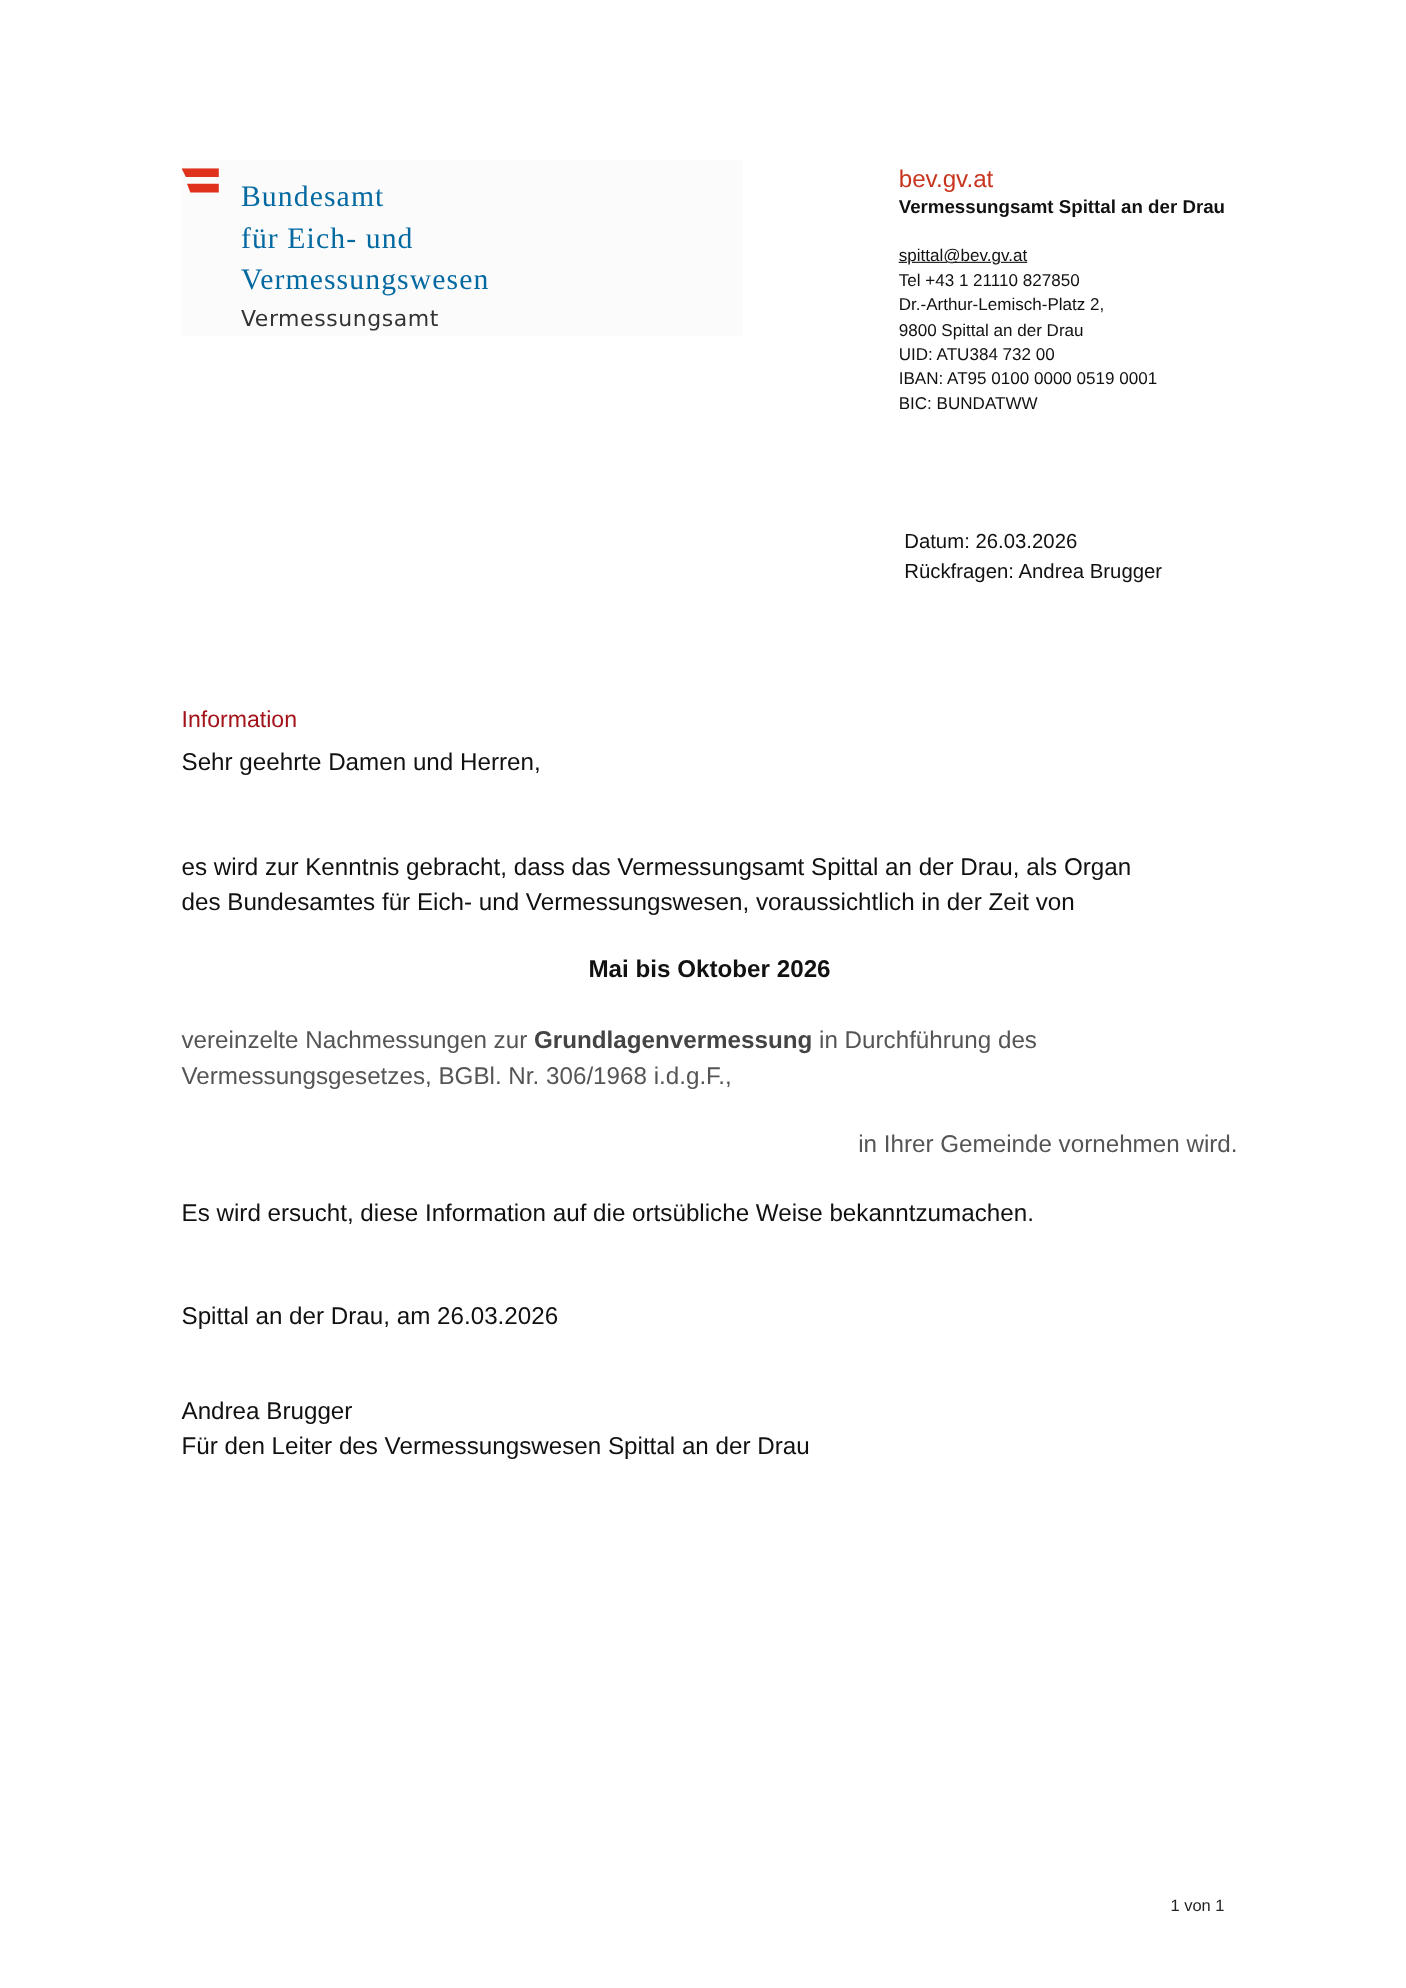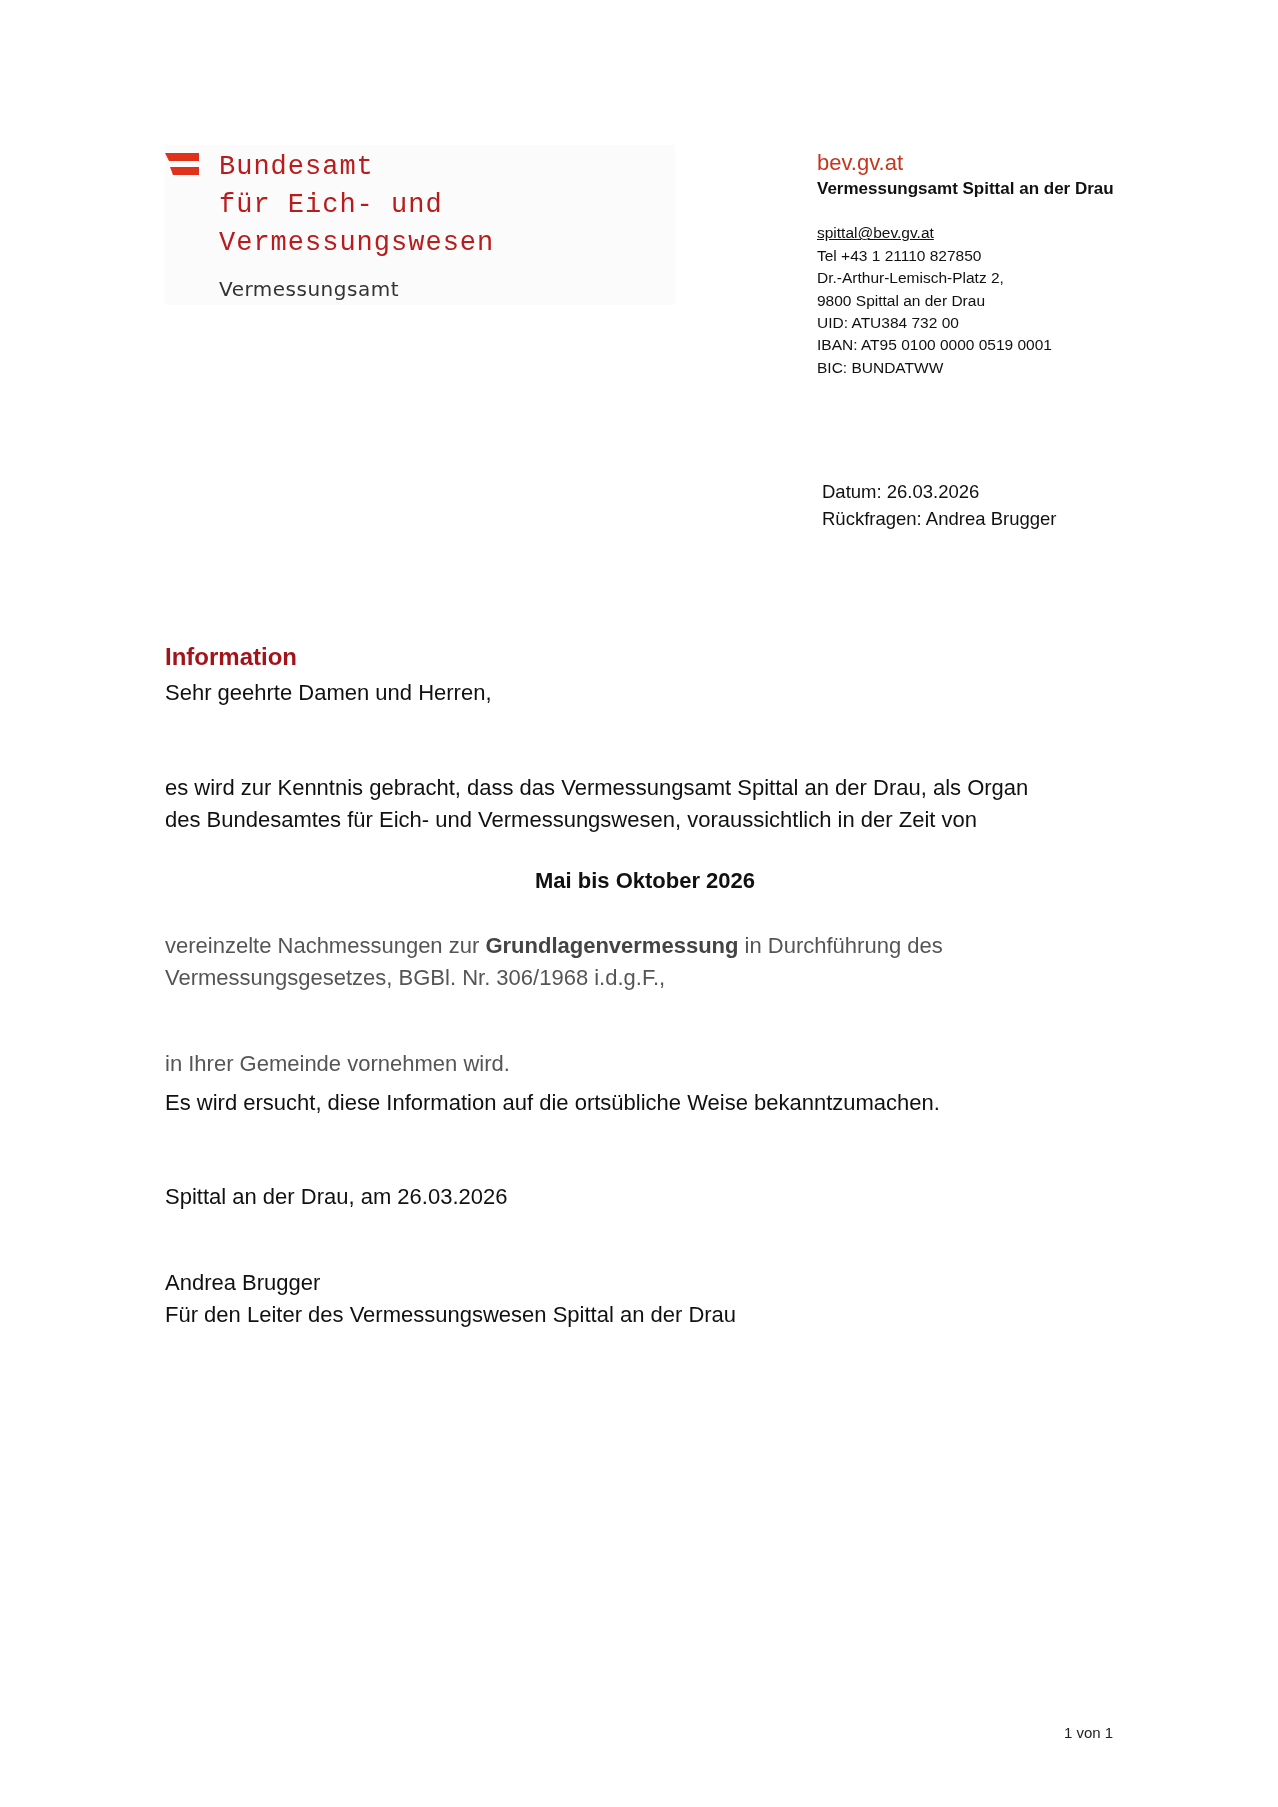--- a/index.html
+++ b/index.html
@@ -3,36 +3,36 @@
 <meta charset="utf-8">
 <style>
   html, body { margin: 0; padding: 0; background: #ffffff; }
   body { width: 1278px; height: 1807px; position: relative; overflow: hidden;
          font-family: "Liberation Sans", sans-serif; color: #111; }
   .abs { position: absolute; }
 
   
   .logo-box { left: 165px; top: 145px; width: 510px; height: 160px; background: #fbfbfb; }
   .logo-mark { left: 165px; top: 153px; width: 34px; height: 26px; }
-  .logo-line { left: 219px; font-family: Liberation Mono, monospace; font-size: 27px;
-               letter-spacing: 1px; color: #b91c1c; line-height: 38px; }
+  .logo-line { left: 219px; font-family: Liberation Serif, serif; font-size: 27px;
+               letter-spacing: 1px; color: #0369a1; line-height: 38px; margin-top: 11px; }
   .logo-sub { left: 219px; top: 277px; font-family: "DejaVu Sans", sans-serif; font-size: 20px;
               color: #333; letter-spacing: 0.5px; }
 
   
   .contact { left: 817px; top: 148px; width: 340px; font-size: 15.5px; line-height: 22.4px; color: #111; }
   .contact .site { color: #c8351e; font-size: 22px; line-height: 30px; }
   .contact .office { font-weight: bold; font-size: 17px; margin-bottom: 22px; }
   .contact .mail { text-decoration: underline; }
 
   
   .dateblock { left: 822px; top: 478px; font-size: 18.5px; line-height: 27px; }
 
   
-  .heading { left: 165px; top: 643px; font-size: 24px; font-weight: bold; color: #a3141a; }
+  .heading { left: 165px; top: 643px; font-size: 21px; font-weight: normal; color: #a3141a; }
   .para { left: 165px; font-size: 22px; line-height: 31.5px; color: #111; width: 960px; }
   .grey { color: #555; }
   .grey b { color: #444; }
   .center { left: 165px; width: 960px; text-align: center; font-size: 22px; font-weight: bold; }
   .pageno { left: 1064px; top: 1724px; font-size: 15px; color: #222; }
 </style>
 </head>
 <body>
 
 <div class="abs logo-box"></div>
@@ -71,21 +71,21 @@
   <div>des Bundesamtes für Eich- und Vermessungswesen, voraussichtlich in der Zeit von</div>
 </div>
 
 <div class="abs center" style="top:868px;">Mai bis Oktober 2026</div>
 
 <div class="abs para grey" style="top:930px;">
   <div><span>vereinzelte Nachmessungen zur </span><b>Grundlagenvermessung</b><span> in Durchführung des</span></div>
   <div>Vermessungsgesetzes, BGBl. Nr. 306/1968 i.d.g.F.,</div>
 </div>
 
-<div class="abs para grey" style="top:1048px;">in Ihrer Gemeinde vornehmen wird.</div>
+<div class="abs para grey" style="top:1024px;text-align:right;">in Ihrer Gemeinde vornehmen wird.</div>
 
 <div class="abs para" style="top:1087px;">Es wird ersucht, diese Information auf die ortsübliche Weise bekanntzumachen.</div>
 
 <div class="abs para" style="top:1181px;">Spittal an der Drau, am 26.03.2026</div>
 
 <div class="abs para" style="top:1267px;">
   <div>Andrea Brugger</div>
   <div>Für den Leiter des Vermessungswesen Spittal an der Drau</div>
 </div>
 

